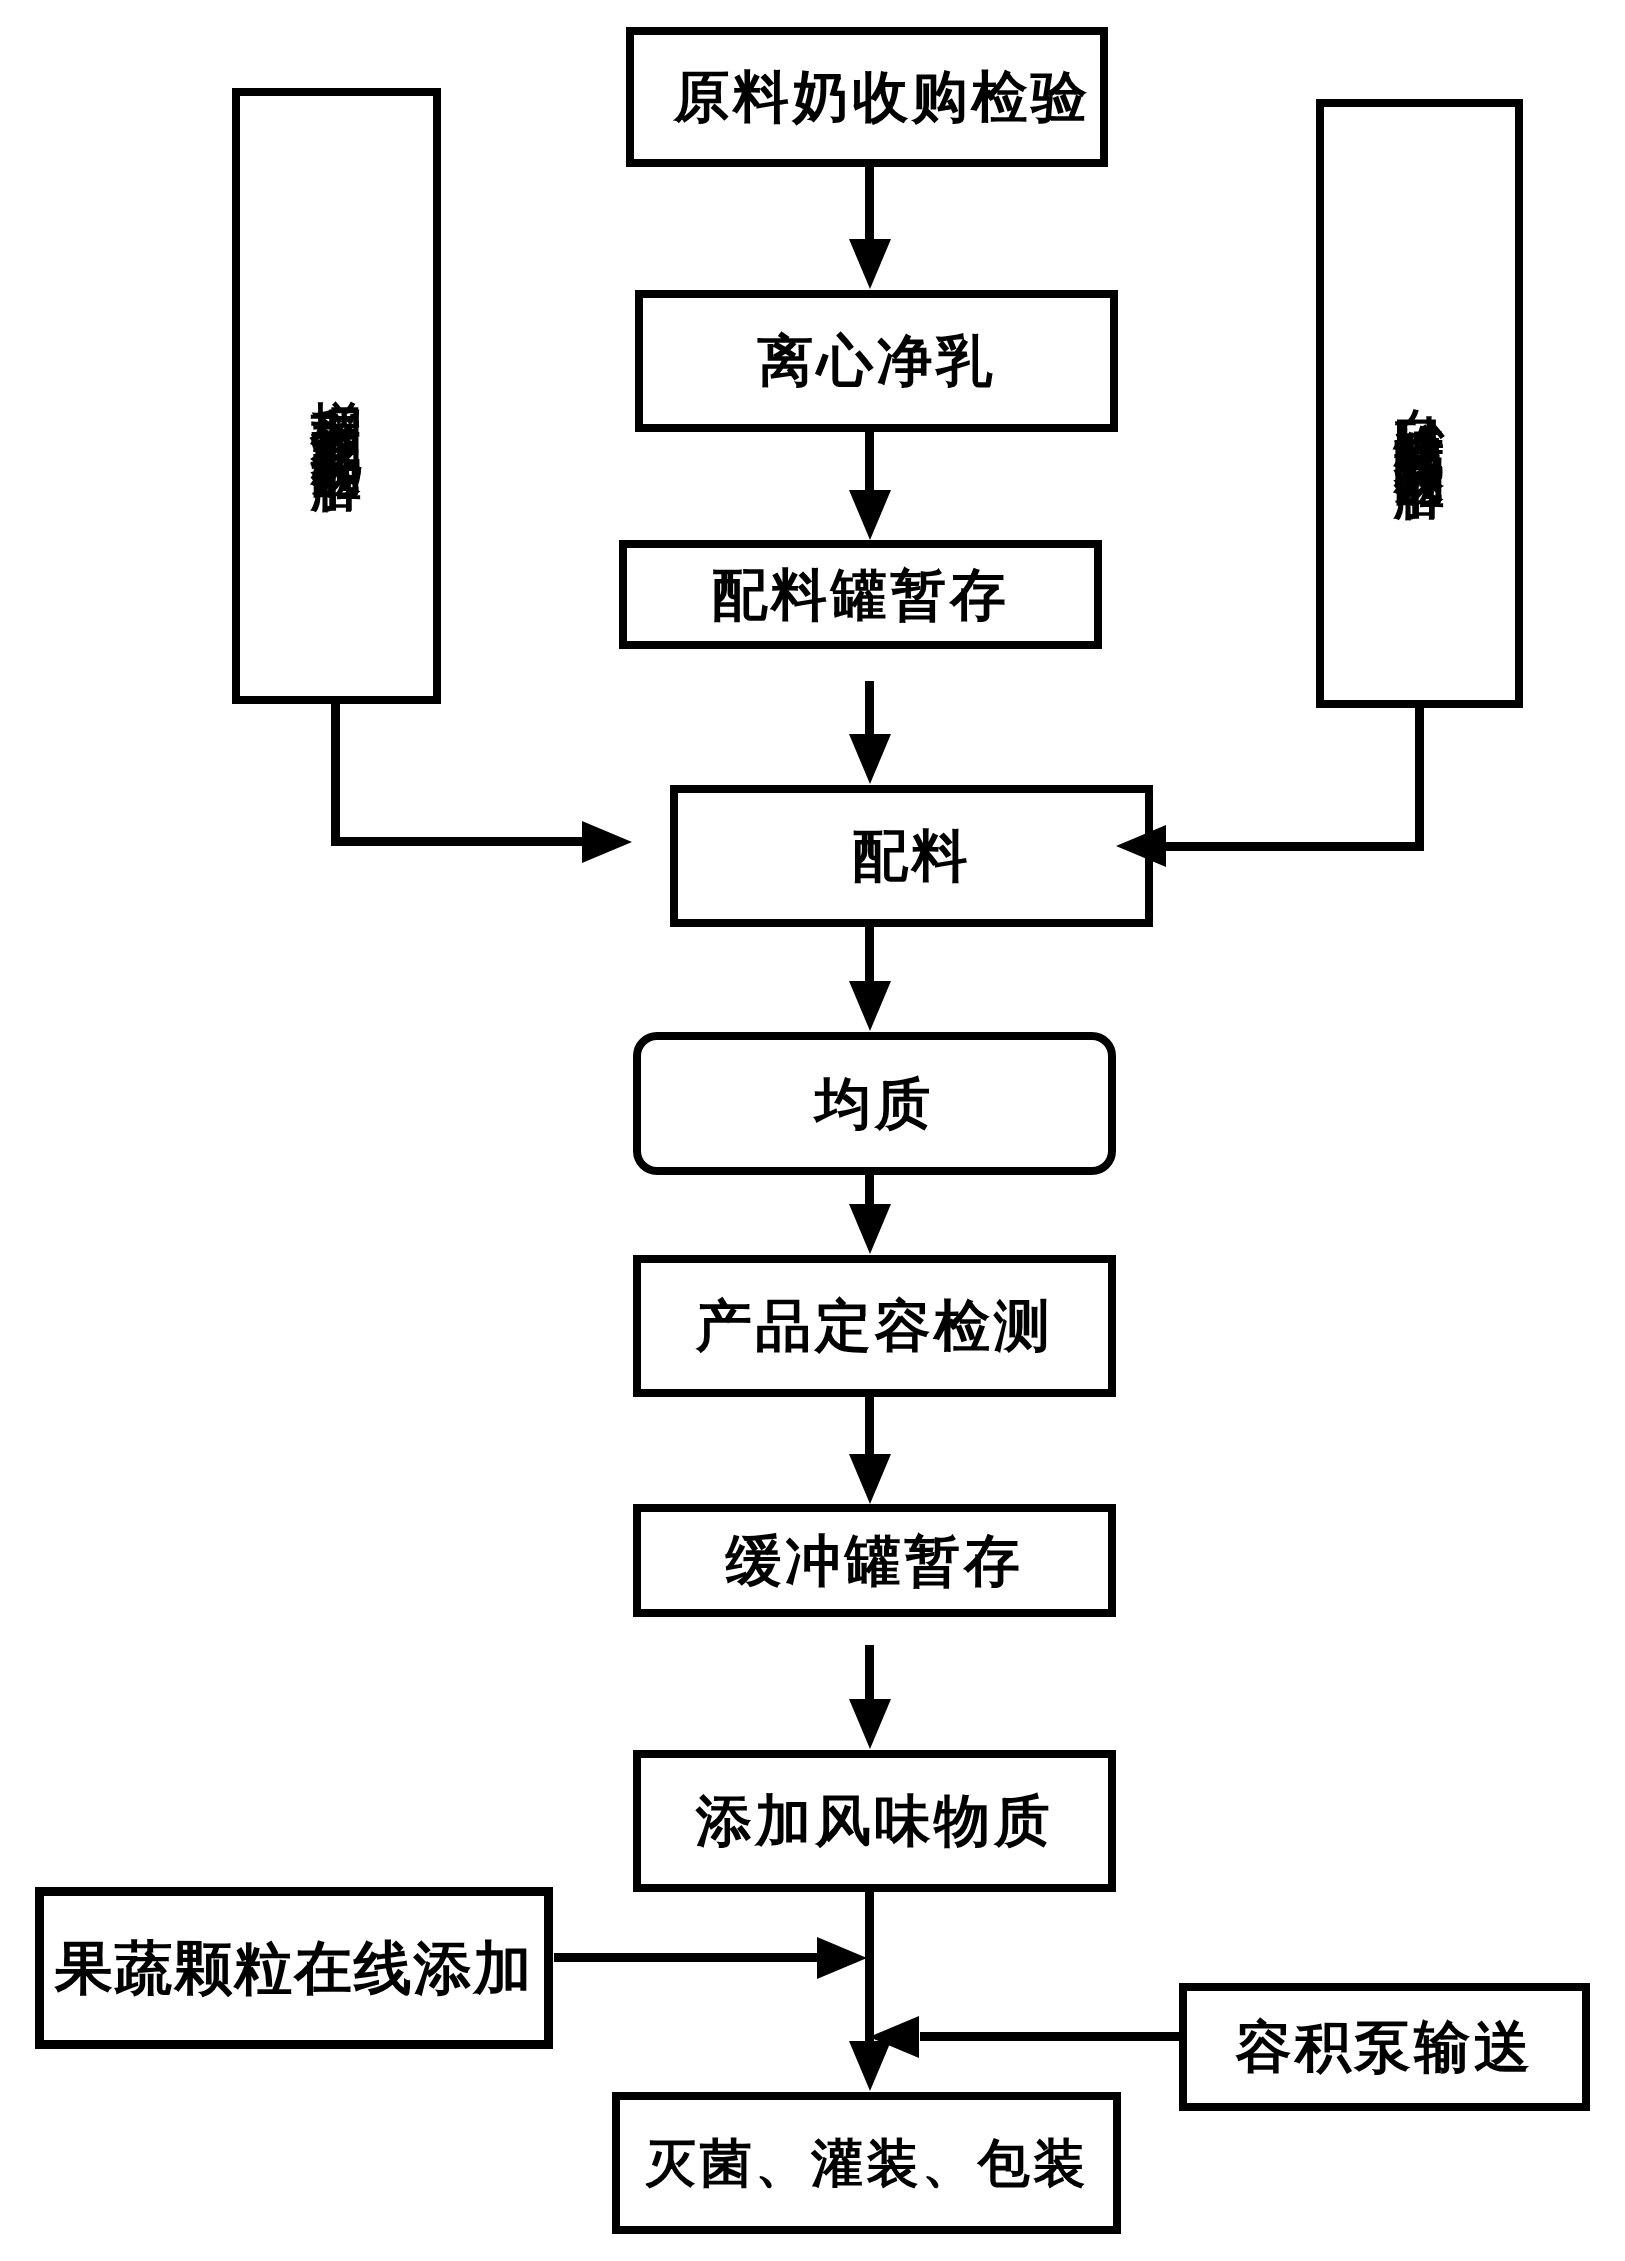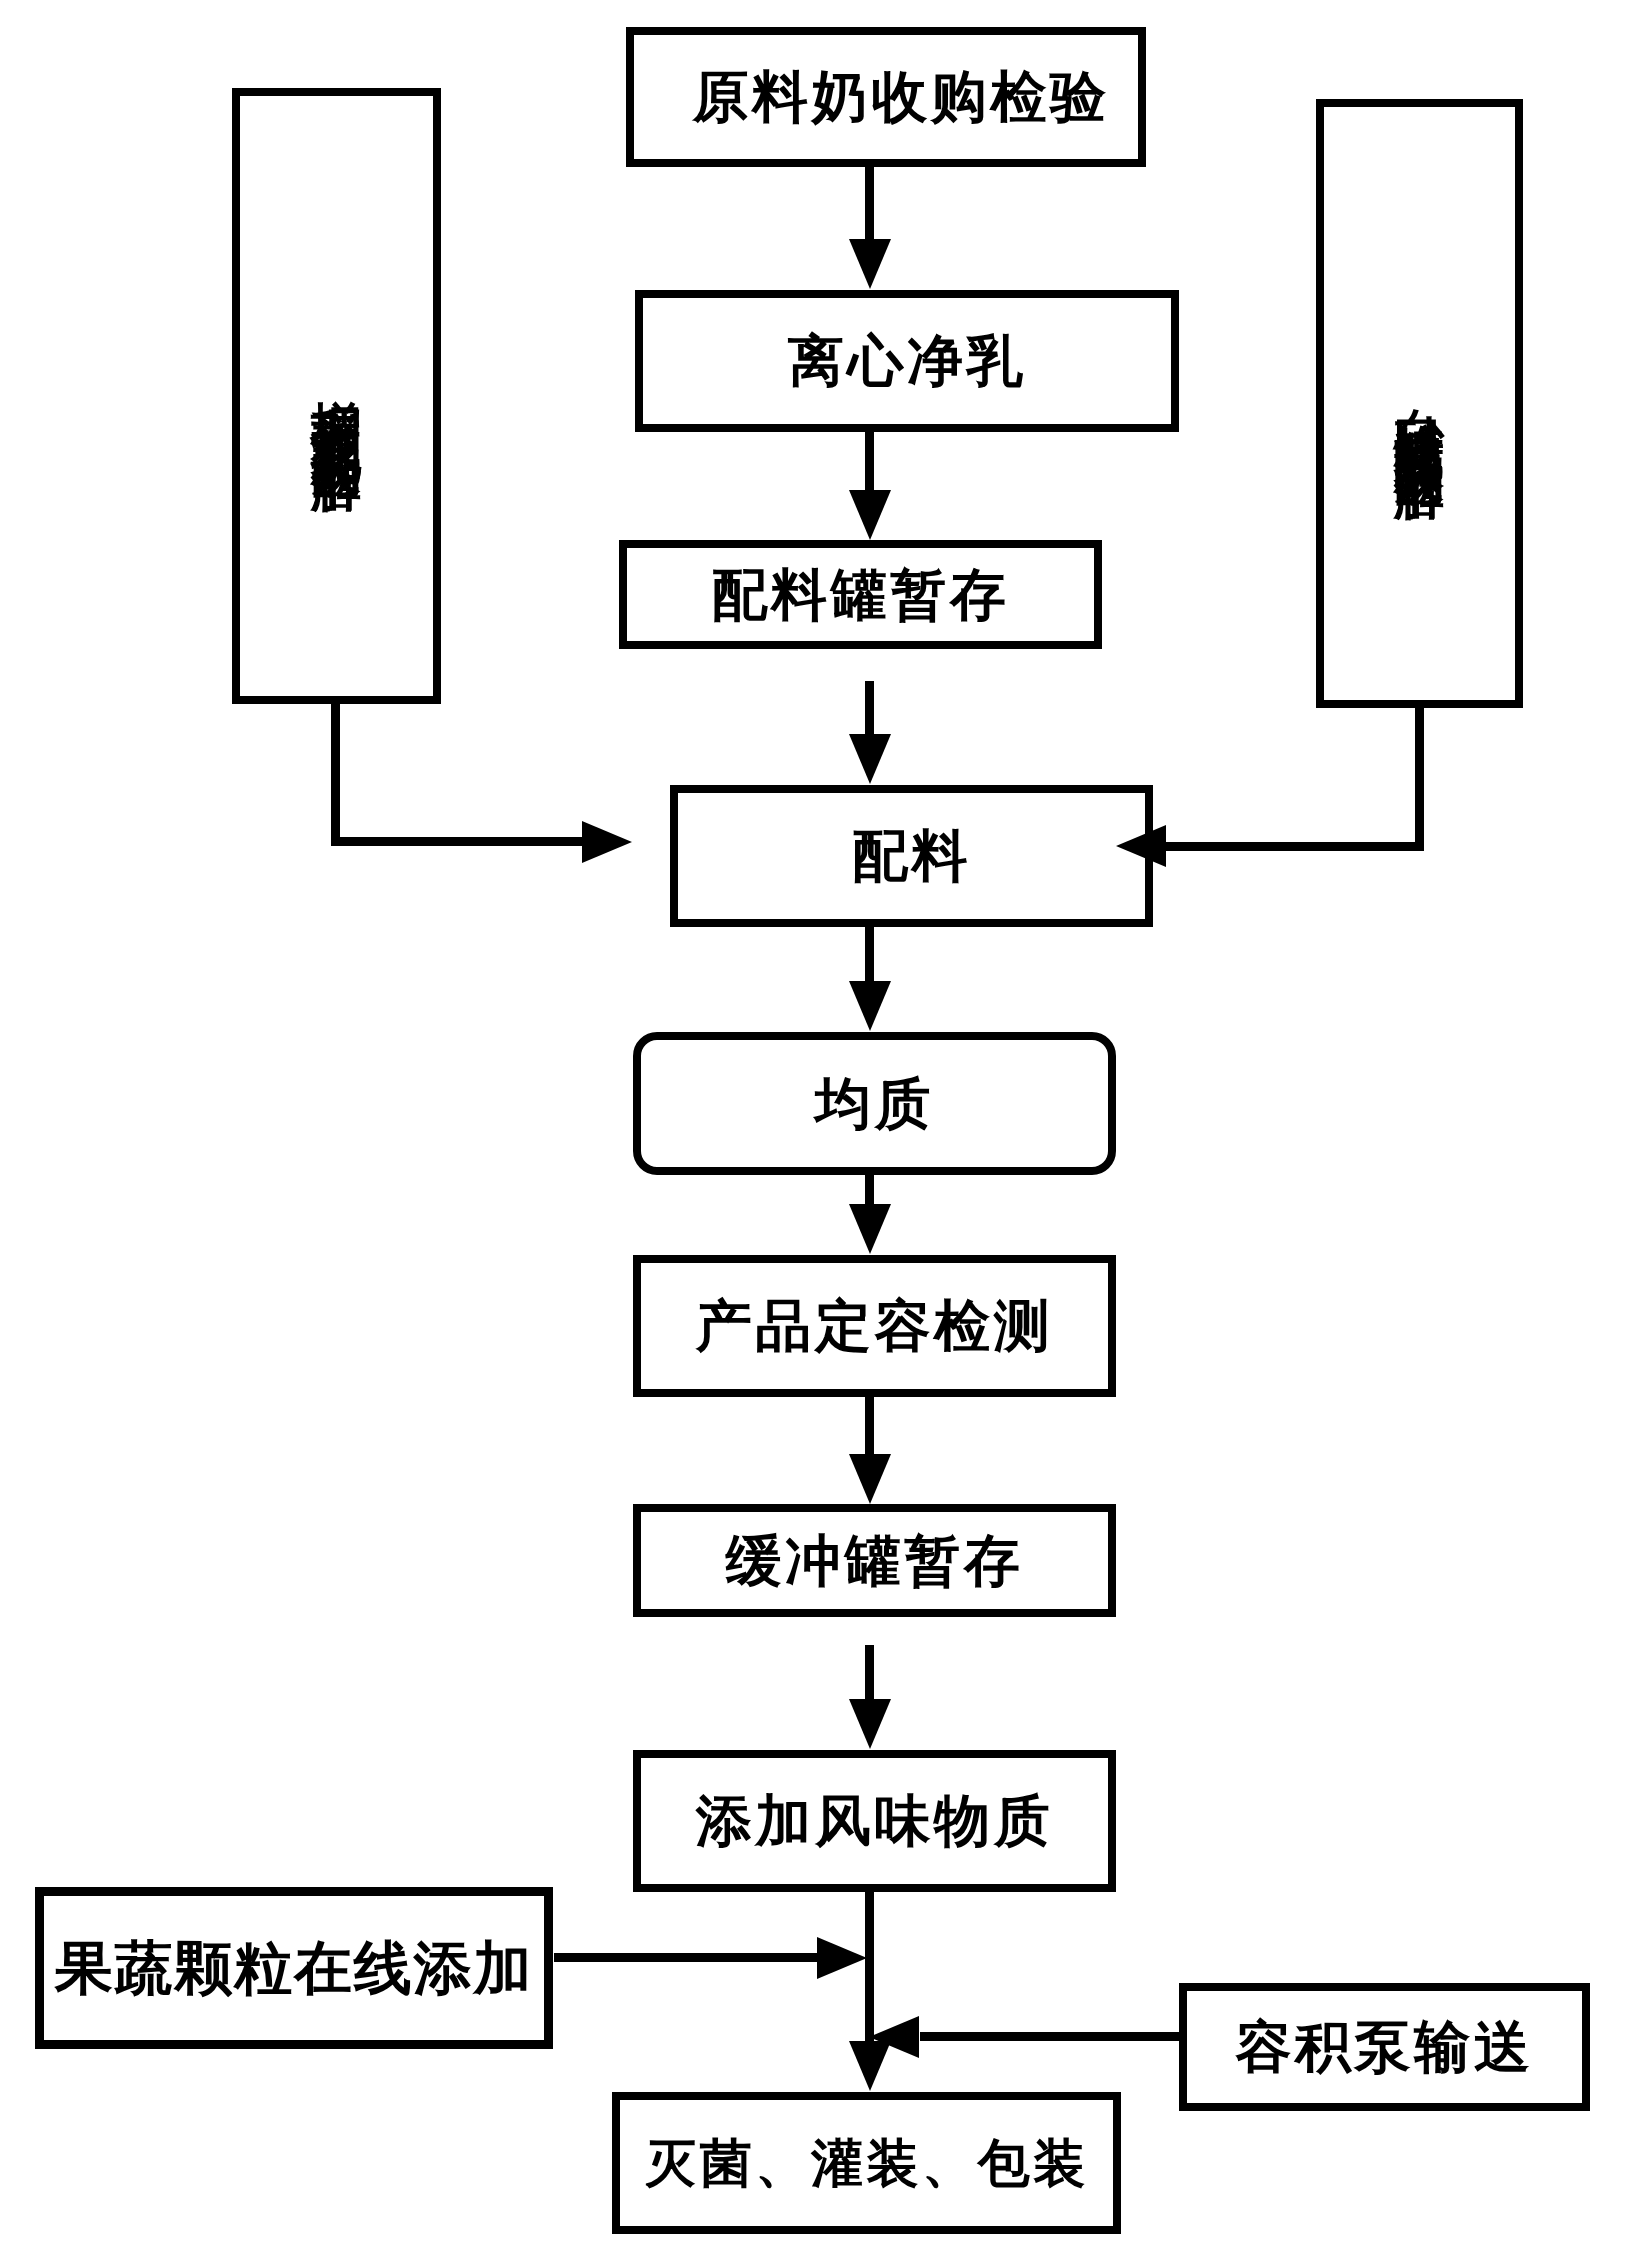--- a/index.html
+++ b/index.html
@@ -68,25 +68,25 @@
     border-top: 21px solid transparent;
     border-bottom: 21px solid transparent;
     border-right: 50px solid #000000;
   }
 </style>
 </head>
 <body>
 
 <div id="canvas">
 
-  <div class="box" style="left:626px; top:27px;  width:520px; height:140px;padding-left:30px;">
+  <div class="box" style="left:626px; top:27px;  width:482px; height:140px;padding-left:30px;">
     <span class="hlabel">原料奶收购检验</span>
   </div>
 
-  <div class="box" style="left:635px; top:290px; width:544px; height:142px;">
+  <div class="box" style="left:635px; top:290px; width:483px; height:142px;">
     <span class="hlabel">离心净乳</span>
   </div>
 
   <div class="box" style="left:619px; top:540px; width:483px; height:109px;">
     <span class="hlabel">配料罐暂存</span>
   </div>
 
   <div class="box" style="left:670px; top:785px; width:483px; height:142px;">
     <span class="hlabel">配料</span>
   </div>

